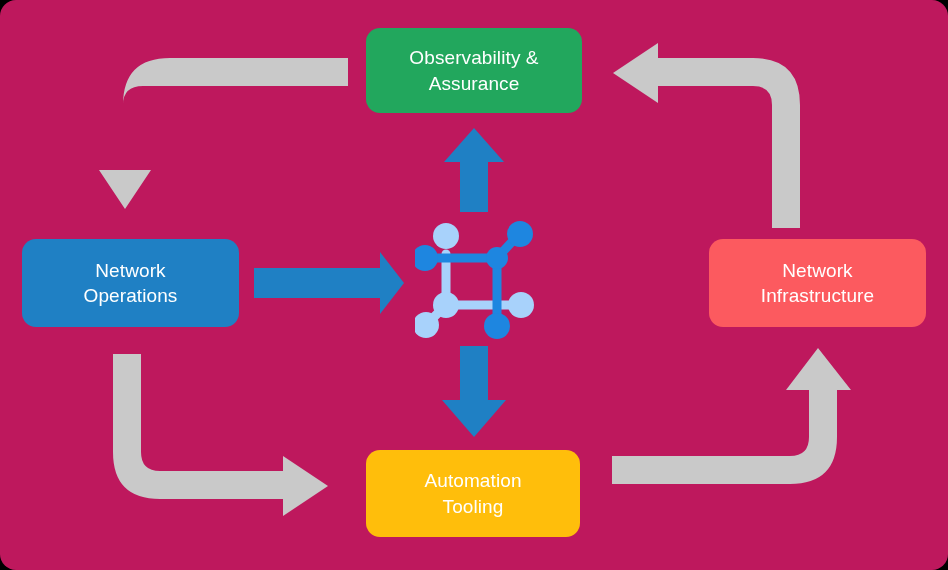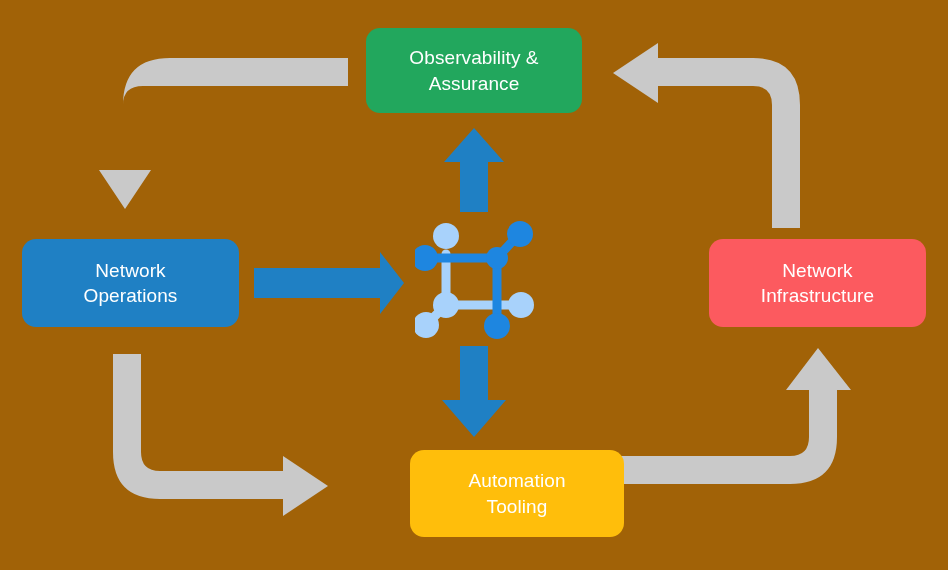--- a/index.html
+++ b/index.html
@@ -50,42 +50,41 @@
     left: 709px;
     top: 239px;
     width: 217px;
     height: 88px;
   }
   #box-automation-tooling {
     left: 366px;
     top: 450px;
     width: 214px;
     height: 87px;
-    margin-left: 44px;
   }
   .flow-svg {
     position: absolute;
     left: 0;
     top: 0;
     width: 948px;
     height: 570px;
     pointer-events: none;
   }
   .center-icon {
     position: absolute;
     left: 415px;
     top: 220px;
     width: 120px;
     height: 120px;
   }
 </style>
 </head>
 <body>
 
-<div id="canvas" style="background: #a16207;">
+<div id="canvas" style="background: #be185d; border-radius: 16px;">
 
   <svg class="flow-svg" viewBox="0 0 948 570" xmlns="http://www.w3.org/2000/svg">
 
     <path fill="#c9c9c9" d="M 348,58 L 170,58 Q 123,58 123,105 L 123,170 L 151,170 L 125,209 L 99,170 L 123,170 L 123,105 Q 123,86 143,86 L 348,86 Z"></path>
     <path fill="#c9c9c9" d="M 348,58 L 170,58 Q 123,58 123,105 L 123,172 L 153,172 L 125,210 L 97,172 L 111,172 L 111,105 Q 111,70 146,70 L 348,70 Z" opacity="0"></path>
 
     <path fill="#c9c9c9" d="M 800,228 L 800,105 Q 800,58 753,58 L 658,58 L 658,43 L 613,73 L 658,103 L 658,86 L 753,86 Q 772,86 772,105 L 772,228 Z"></path>
 
     <path fill="#c9c9c9" d="M 113,354 L 113,452 Q 113,499 160,499 L 283,499 L 283,516 L 328,486 L 283,456 L 283,471 L 160,471 Q 141,471 141,452 L 141,354 Z"></path>
 

